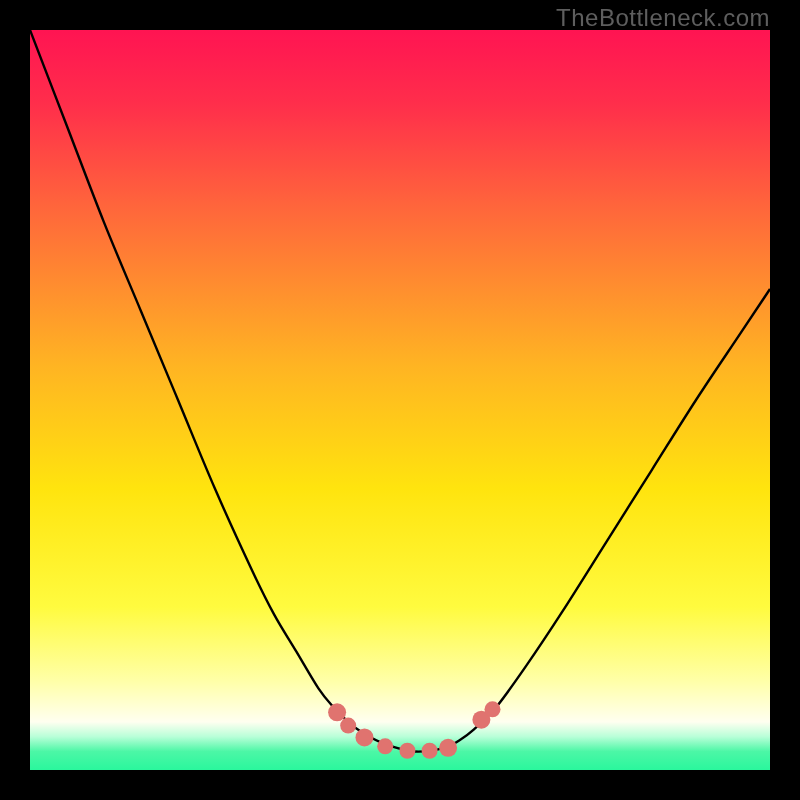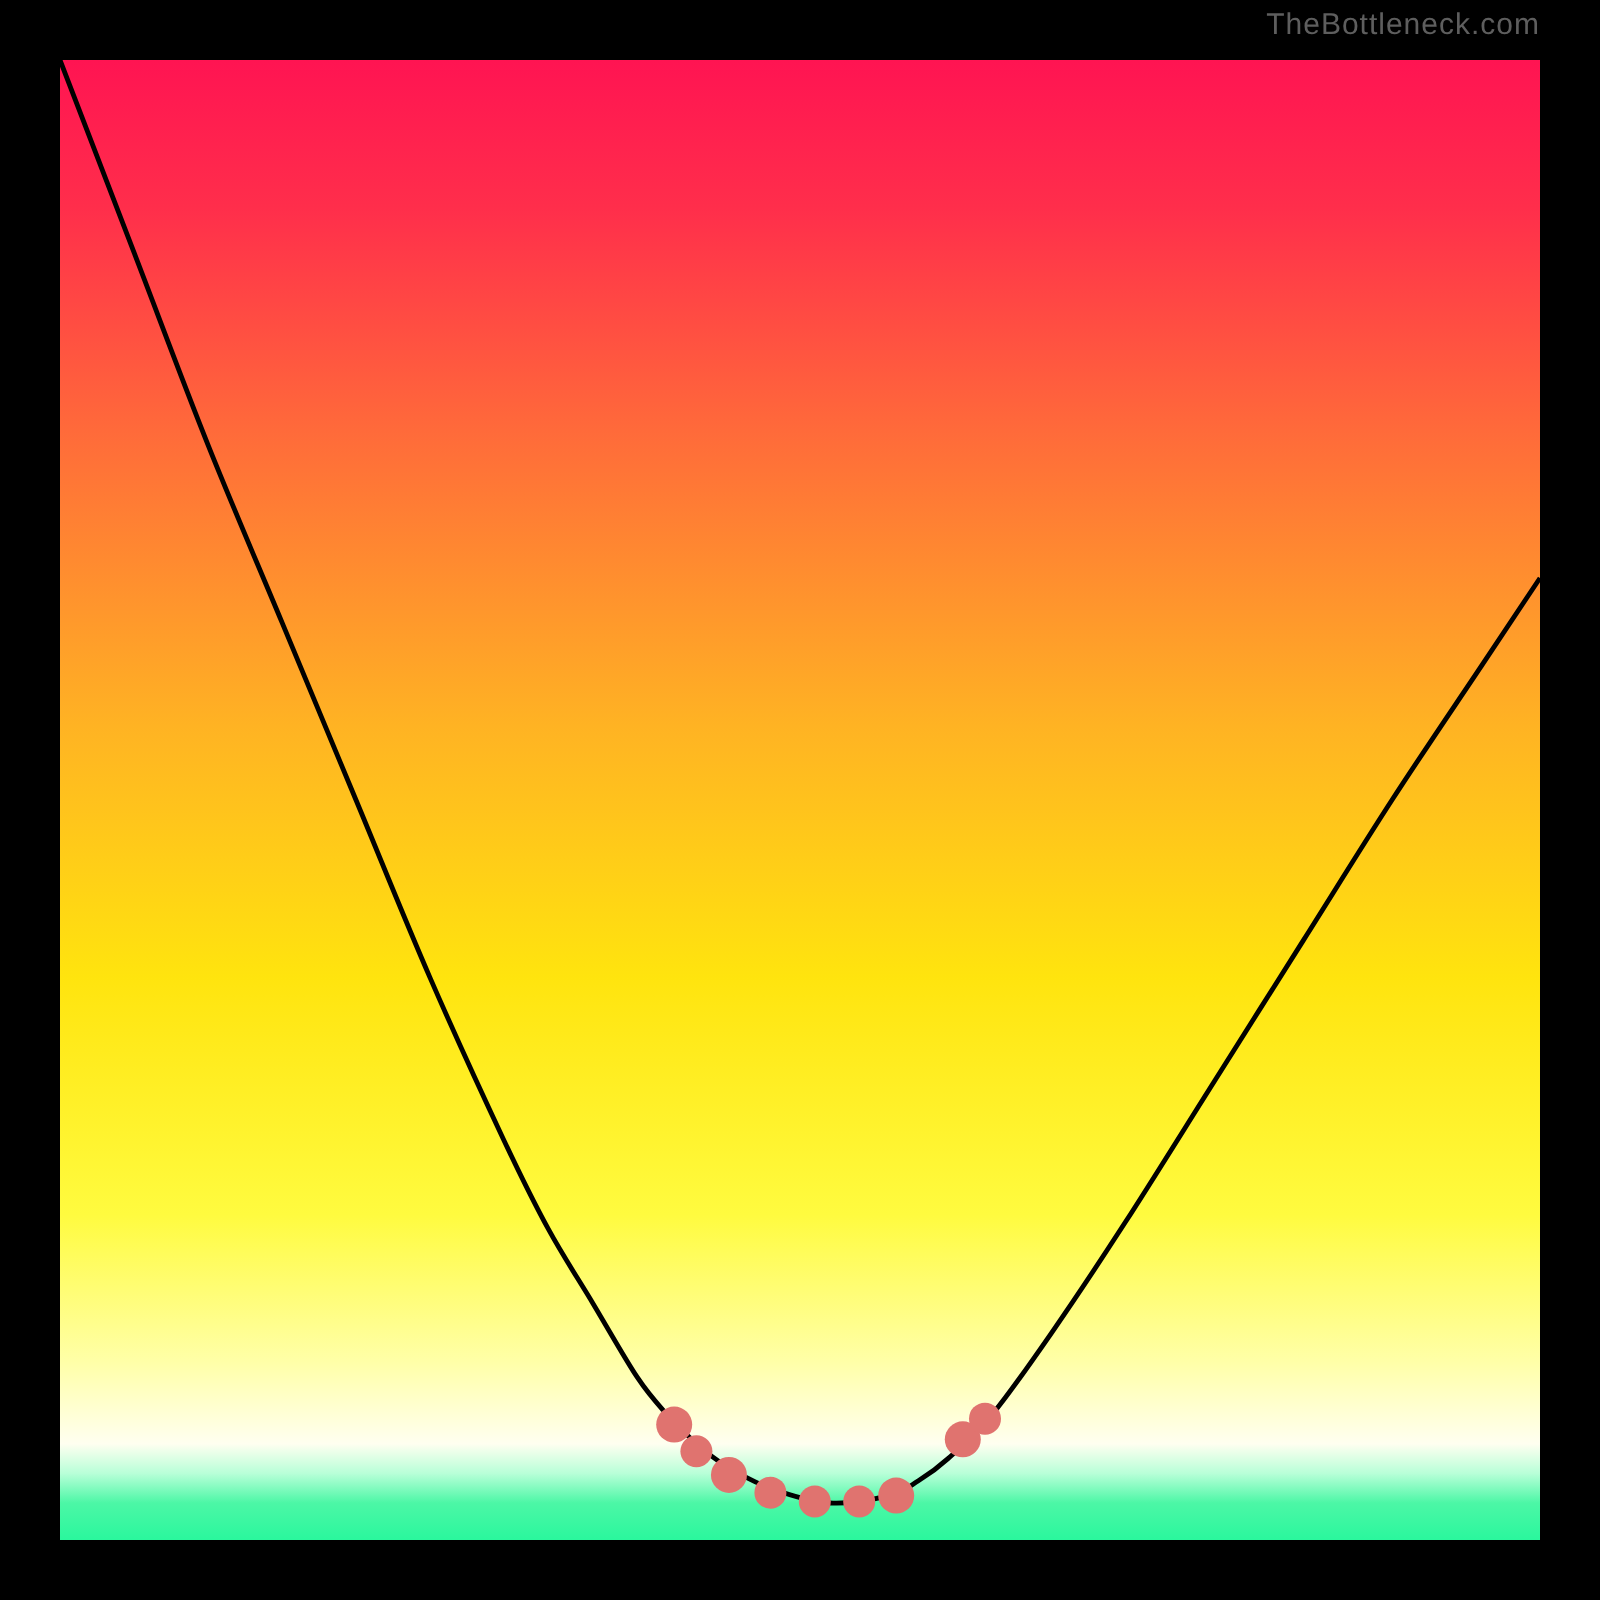--- a/index.html
+++ b/index.html
@@ -24,21 +24,21 @@
     left: 30px;
     width: 740px;
     height: 740px;
     overflow: hidden;
   }
   .attribution {
     position: absolute;
     top: 4px;
     right: 30px;
     color: #5e5e5e;
-    font-size: 15px;
+    font-size: 24px;
     font-weight: 500;
     letter-spacing: 0.5px;
   }
 </style>
 </head>
 <body>
 
 <div class="frame">
 
   <div class="attribution">TheBottleneck.com</div>

